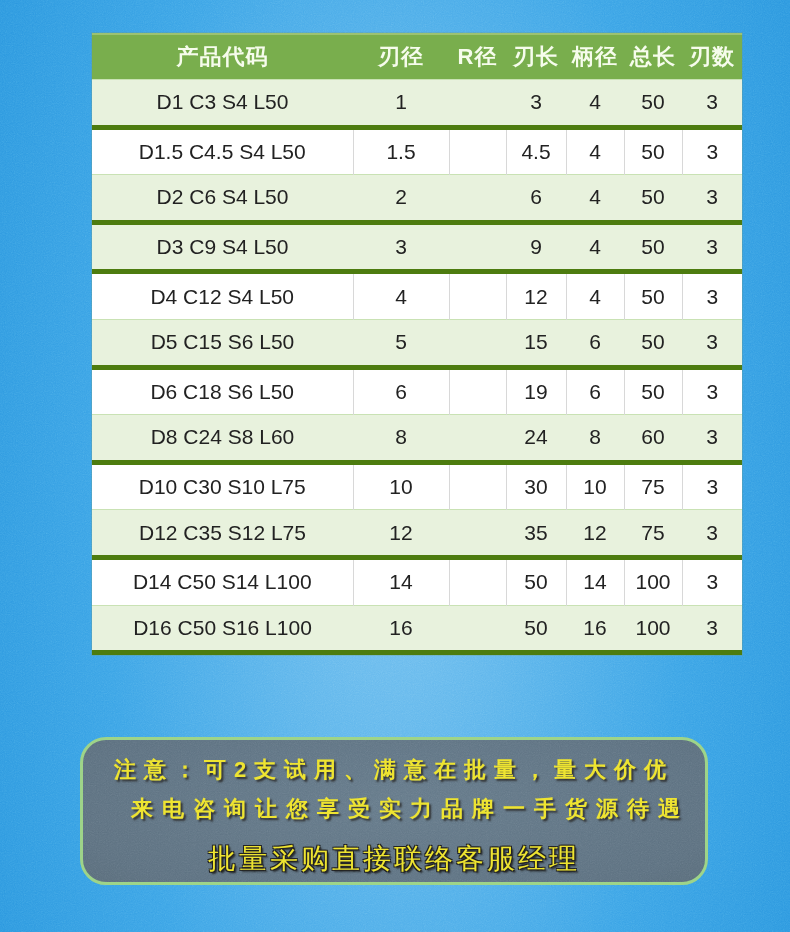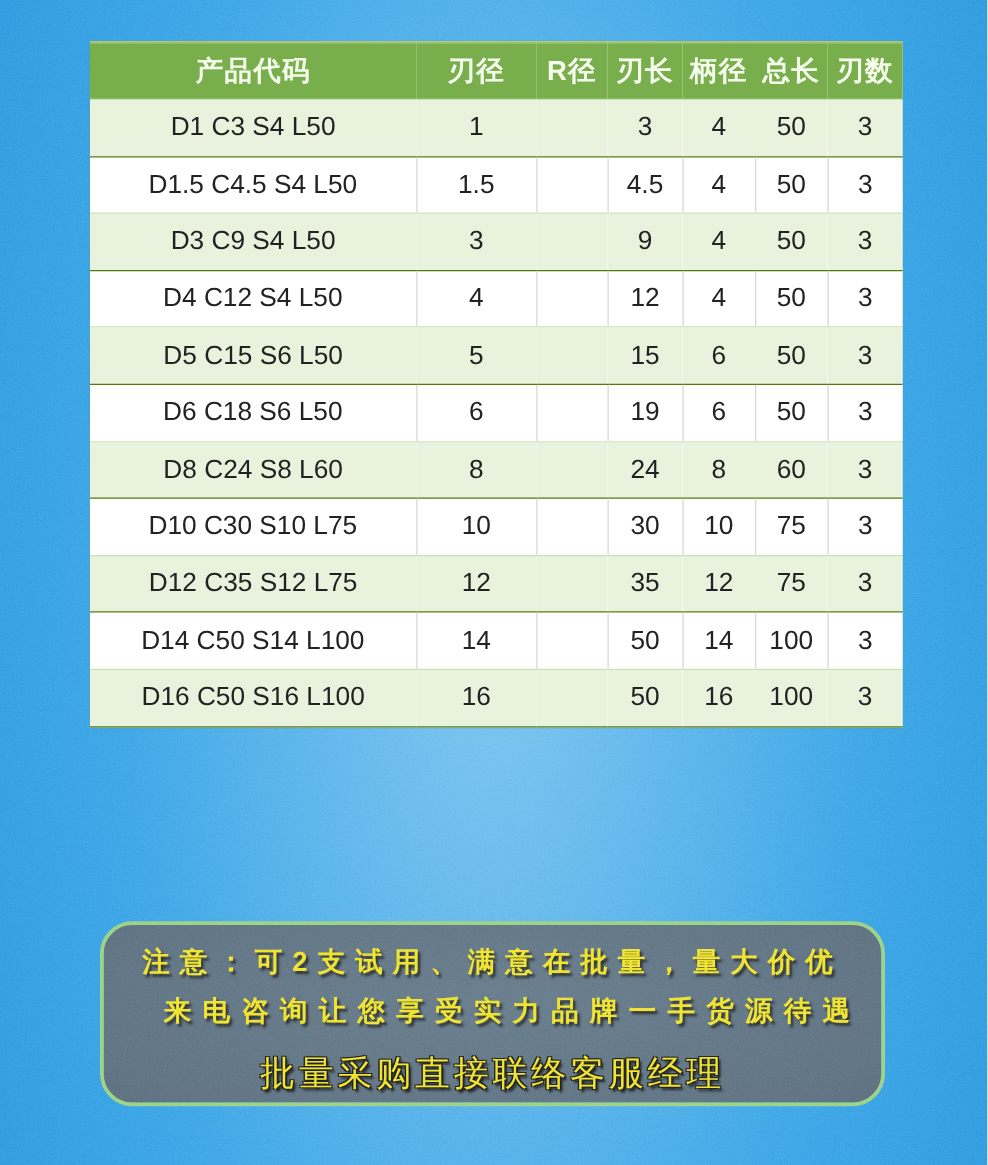--- a/index.html
+++ b/index.html
@@ -10,35 +10,35 @@
   .bg{
     position:absolute;inset:0;
     background:radial-gradient(ellipse 78% 150% at 50% 52%,
       var(--bg-blue-light) 0%, var(--bg-blue-mid) 48%, var(--bg-blue-dark) 92%);
   }
   .noise-layer{position:absolute;inset:0;mix-blend-mode:soft-light;opacity:.55;pointer-events:none;}
 
   
   .panel{position:absolute;left:72px;top:33px;width:650px;}
   table{border-collapse:collapse;width:650px;table-layout:fixed;background:#fff;
-        box-shadow:0 0 0 1px rgba(120,150,110,.25);}
+        box-shadow:0 0 0 1px rgba(120,150,110,.25);margin-left:20px;}
   thead th{
     background:var(--header-green);
     border-top:2px solid #9cc272;
     color:var(--header-text);
     font-weight:bold;font-size:22px;height:42px;text-align:center;
     letter-spacing:1px;
   }
   tbody td{
     height:42.6px;text-align:center;font-size:21px;color:#222;
     white-space:nowrap;overflow:hidden;
   }
   tbody tr.green td{
     background:var(--row-green);
-    border-top:1px solid #c9e2b4;border-bottom:1px solid #4d7c0f;
+    border-top:1px solid #c9e2b4;border-bottom:5px solid #4d7c0f;
   }
   tbody tr.white td{background:#ffffff;}
   tbody tr.white td + td{border-left:1px solid #d8d8d8;}
 
   
   .notice{
     position:absolute;left:80px;top:737px;width:628px;height:148px;
     box-sizing:border-box;
     background:radial-gradient(ellipse 90% 120% at 50% 45%,
        var(--notice-bg-light) 0%, var(--notice-bg) 60%, var(--notice-bg-dark) 100%);
@@ -111,20 +111,29 @@
         <tr class="white">
           <td>D1.5 C4.5 S4 L50</td>
           <td>1.5</td>
           <td></td>
           <td>4.5</td>
           <td>4</td>
           <td>50</td>
           <td>3</td>
         </tr>
         <tr class="green">
+          <td>D2 C6 S4 L50</td>
+          <td>2</td>
+          <td></td>
+          <td>6</td>
+          <td>4</td>
+          <td>50</td>
+          <td>3</td>
+        </tr>
+        <tr class="green">
           <td>D3 C9 S4 L50</td>
           <td>3</td>
           <td></td>
           <td>9</td>
           <td>4</td>
           <td>50</td>
           <td>3</td>
         </tr>
         <tr class="white">
           <td>D4 C12 S4 L50</td>

